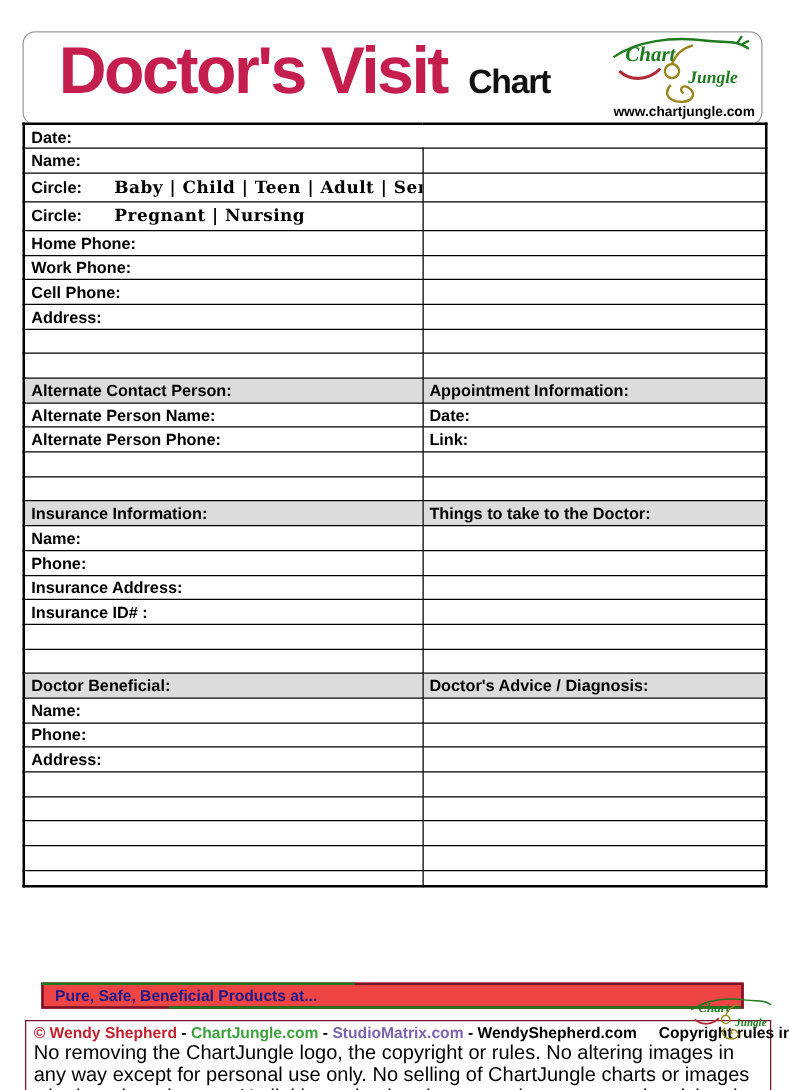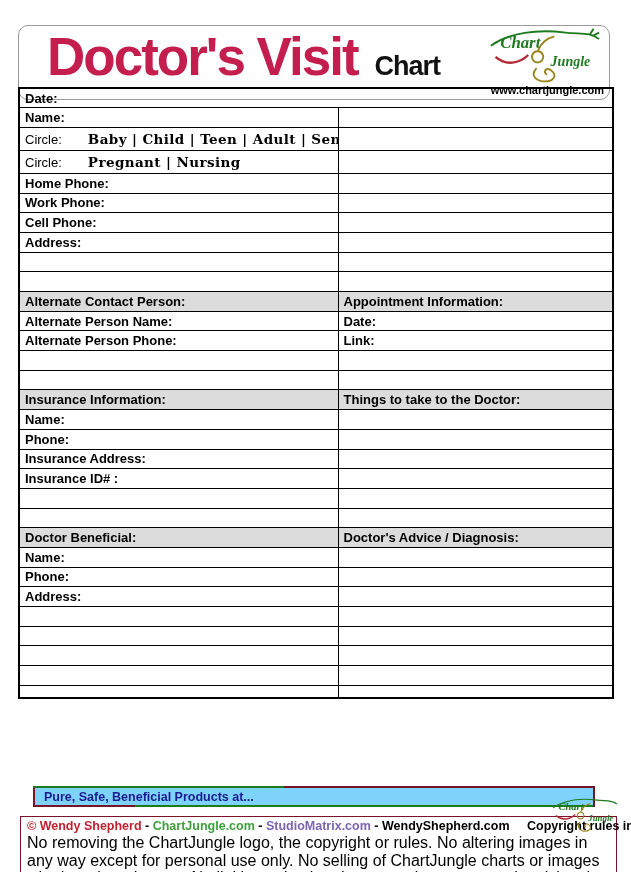--- a/index.html
+++ b/index.html
@@ -10,36 +10,36 @@
   .header-box{position:absolute;left:18px;top:25px;width:592px;height:75px;
       border:1px solid #9a9a9a;border-radius:10px;box-sizing:border-box;background:#fff;}
   .title-wrap{position:absolute;left:16px;top:2px;display:flex;align-items:baseline;margin-left:12px;}
   .title-main{font-size:53px;font-weight:800;letter-spacing:-2px;color:var(--title);line-height:1.1;}
   .title-sub{font-size:27px;font-weight:800;color:#111;margin-left:17px;letter-spacing:-1px;}
   .logo-big{position:absolute;right:6px;top:1px;}
   .site-url{position:absolute;right:5px;top:58px;font-size:11px;font-weight:bold;color:#000;
       text-decoration:none;}
 
   
-  table.visit{position:absolute;left:18px;top:87px;width:594px;border-collapse:collapse;
+  table.visit{position:absolute;left:18px;top:98px;width:594px;border-collapse:collapse;
       table-layout:fixed;border:2px solid #000;padding-left:48px;}
   table.visit td{border:1px solid #000;height:19.7px;padding:0 5px;box-sizing:border-box;
       font-size:13px;font-weight:bold;color:#000;vertical-align:middle;overflow:hidden;
       white-space:nowrap;}
   table.visit tr.tall td{height:23px;}
   table.visit tr.short td{height:13px;}
   td.hdr{background:var(--header-row-bg);}
-  span.circle-lbl{font-weight:normal;}
+  span.circle-lbl{font-weight:bold;}
   span.options{font-family:"DejaVu Serif","Liberation Serif",serif;font-weight:600;
       font-size:13.5px;padding-left:26px;letter-spacing:.4px;}
 
   
   .ad-banner{position:absolute;left:33px;top:786px;width:562px;height:21px;box-sizing:border-box;
       border:2px solid var(--banner-border);display:flex;align-items:center;column-gap:34px;
-      padding-left:9px;background:#7dd3fc;}
+      padding-left:9px;background:#ef4444;}
   .ad-green-top{position:absolute;left:-2px;top:-2px;width:45%;height:2px;
       background:var(--banner-accent);}
   .ad-green-bottom{position:absolute;left:18%;bottom:-2px;width:82%;height:2px;
       background:var(--banner-accent);}
   .ad-text,.ad-url{font-size:12.5px;font-weight:bold;color:var(--ad-text);text-decoration:none;
       white-space:nowrap;}
 
   
   .copyright-box{position:absolute;left:20px;top:816px;width:597px;box-sizing:border-box;
       border:1px solid var(--banner-border);background:#fff;padding:2px 6px 3px 6px;}

